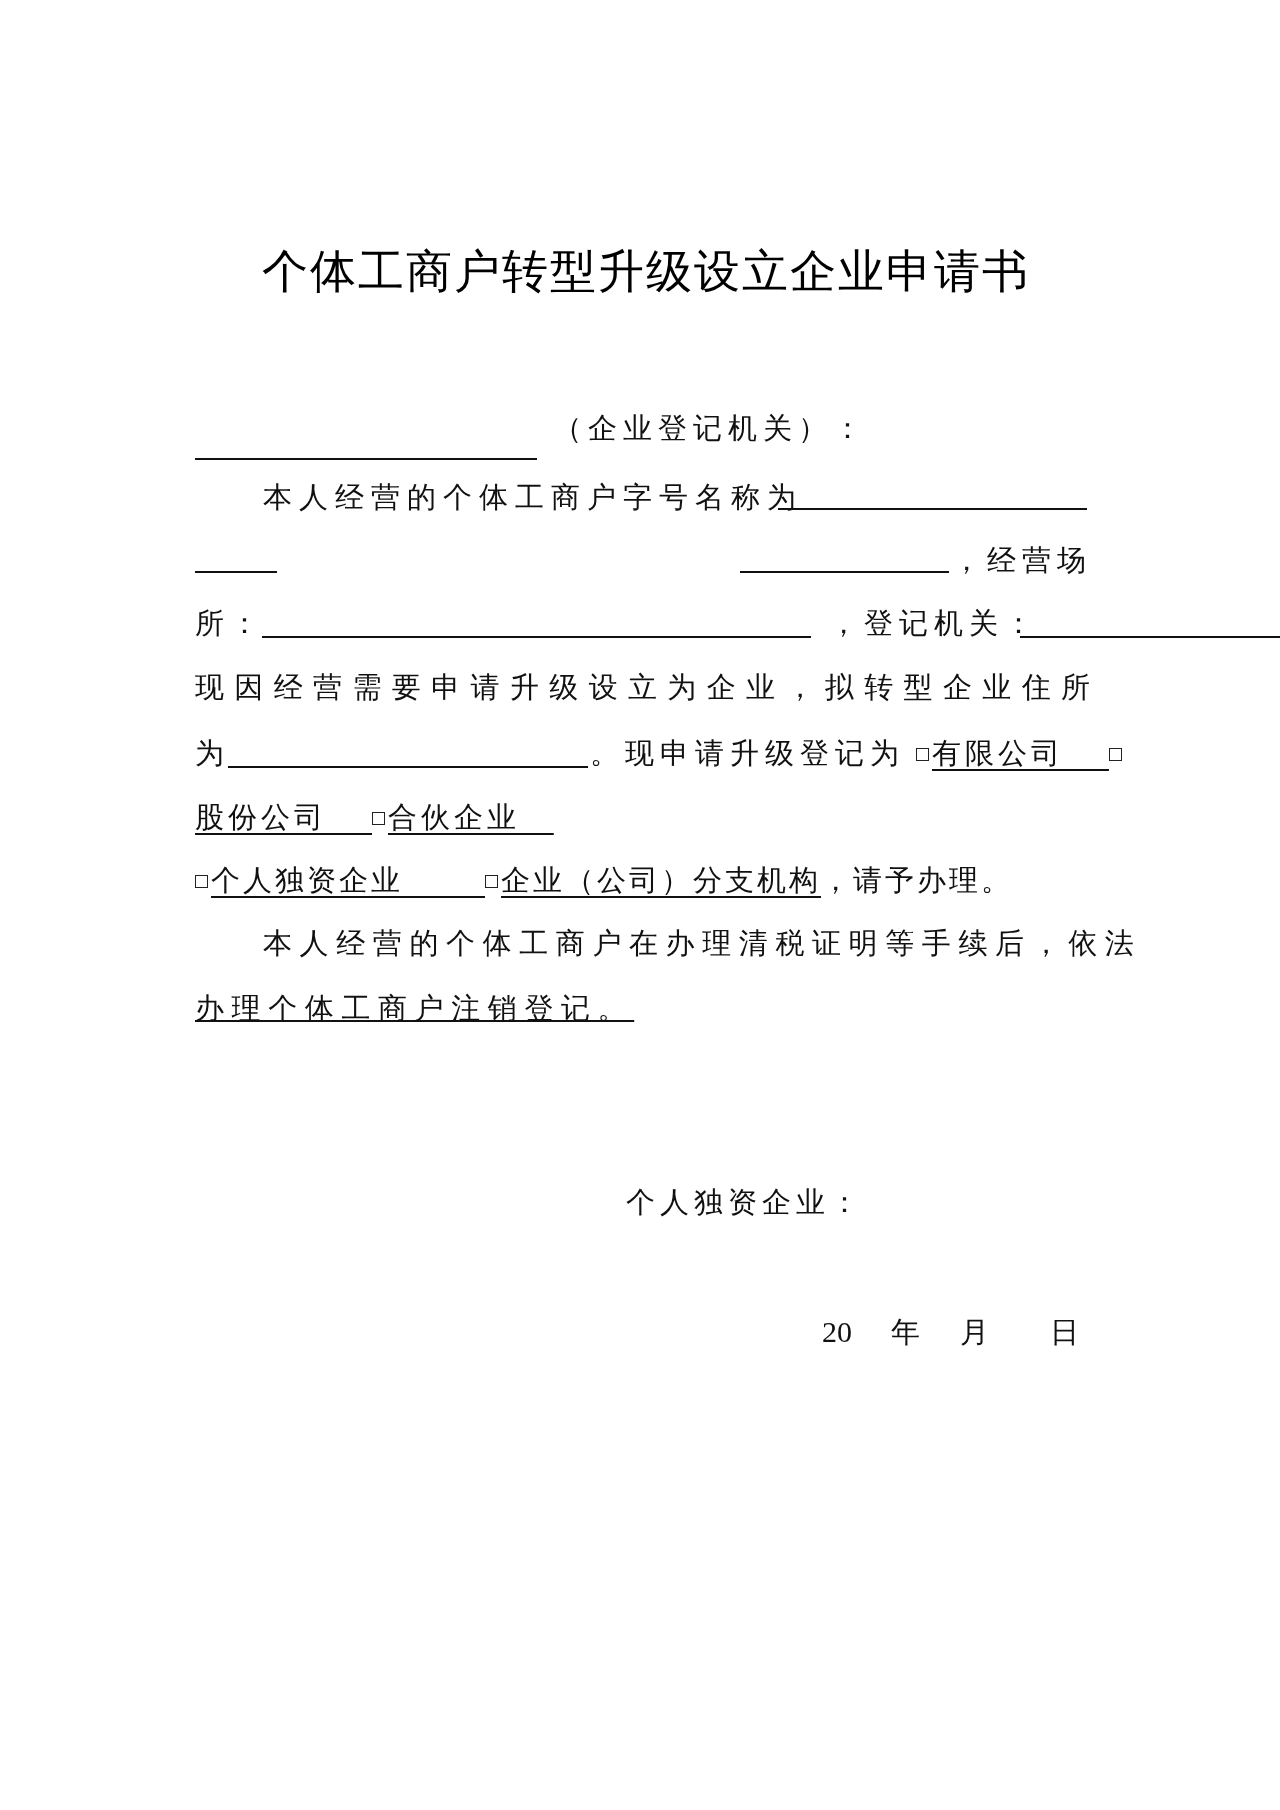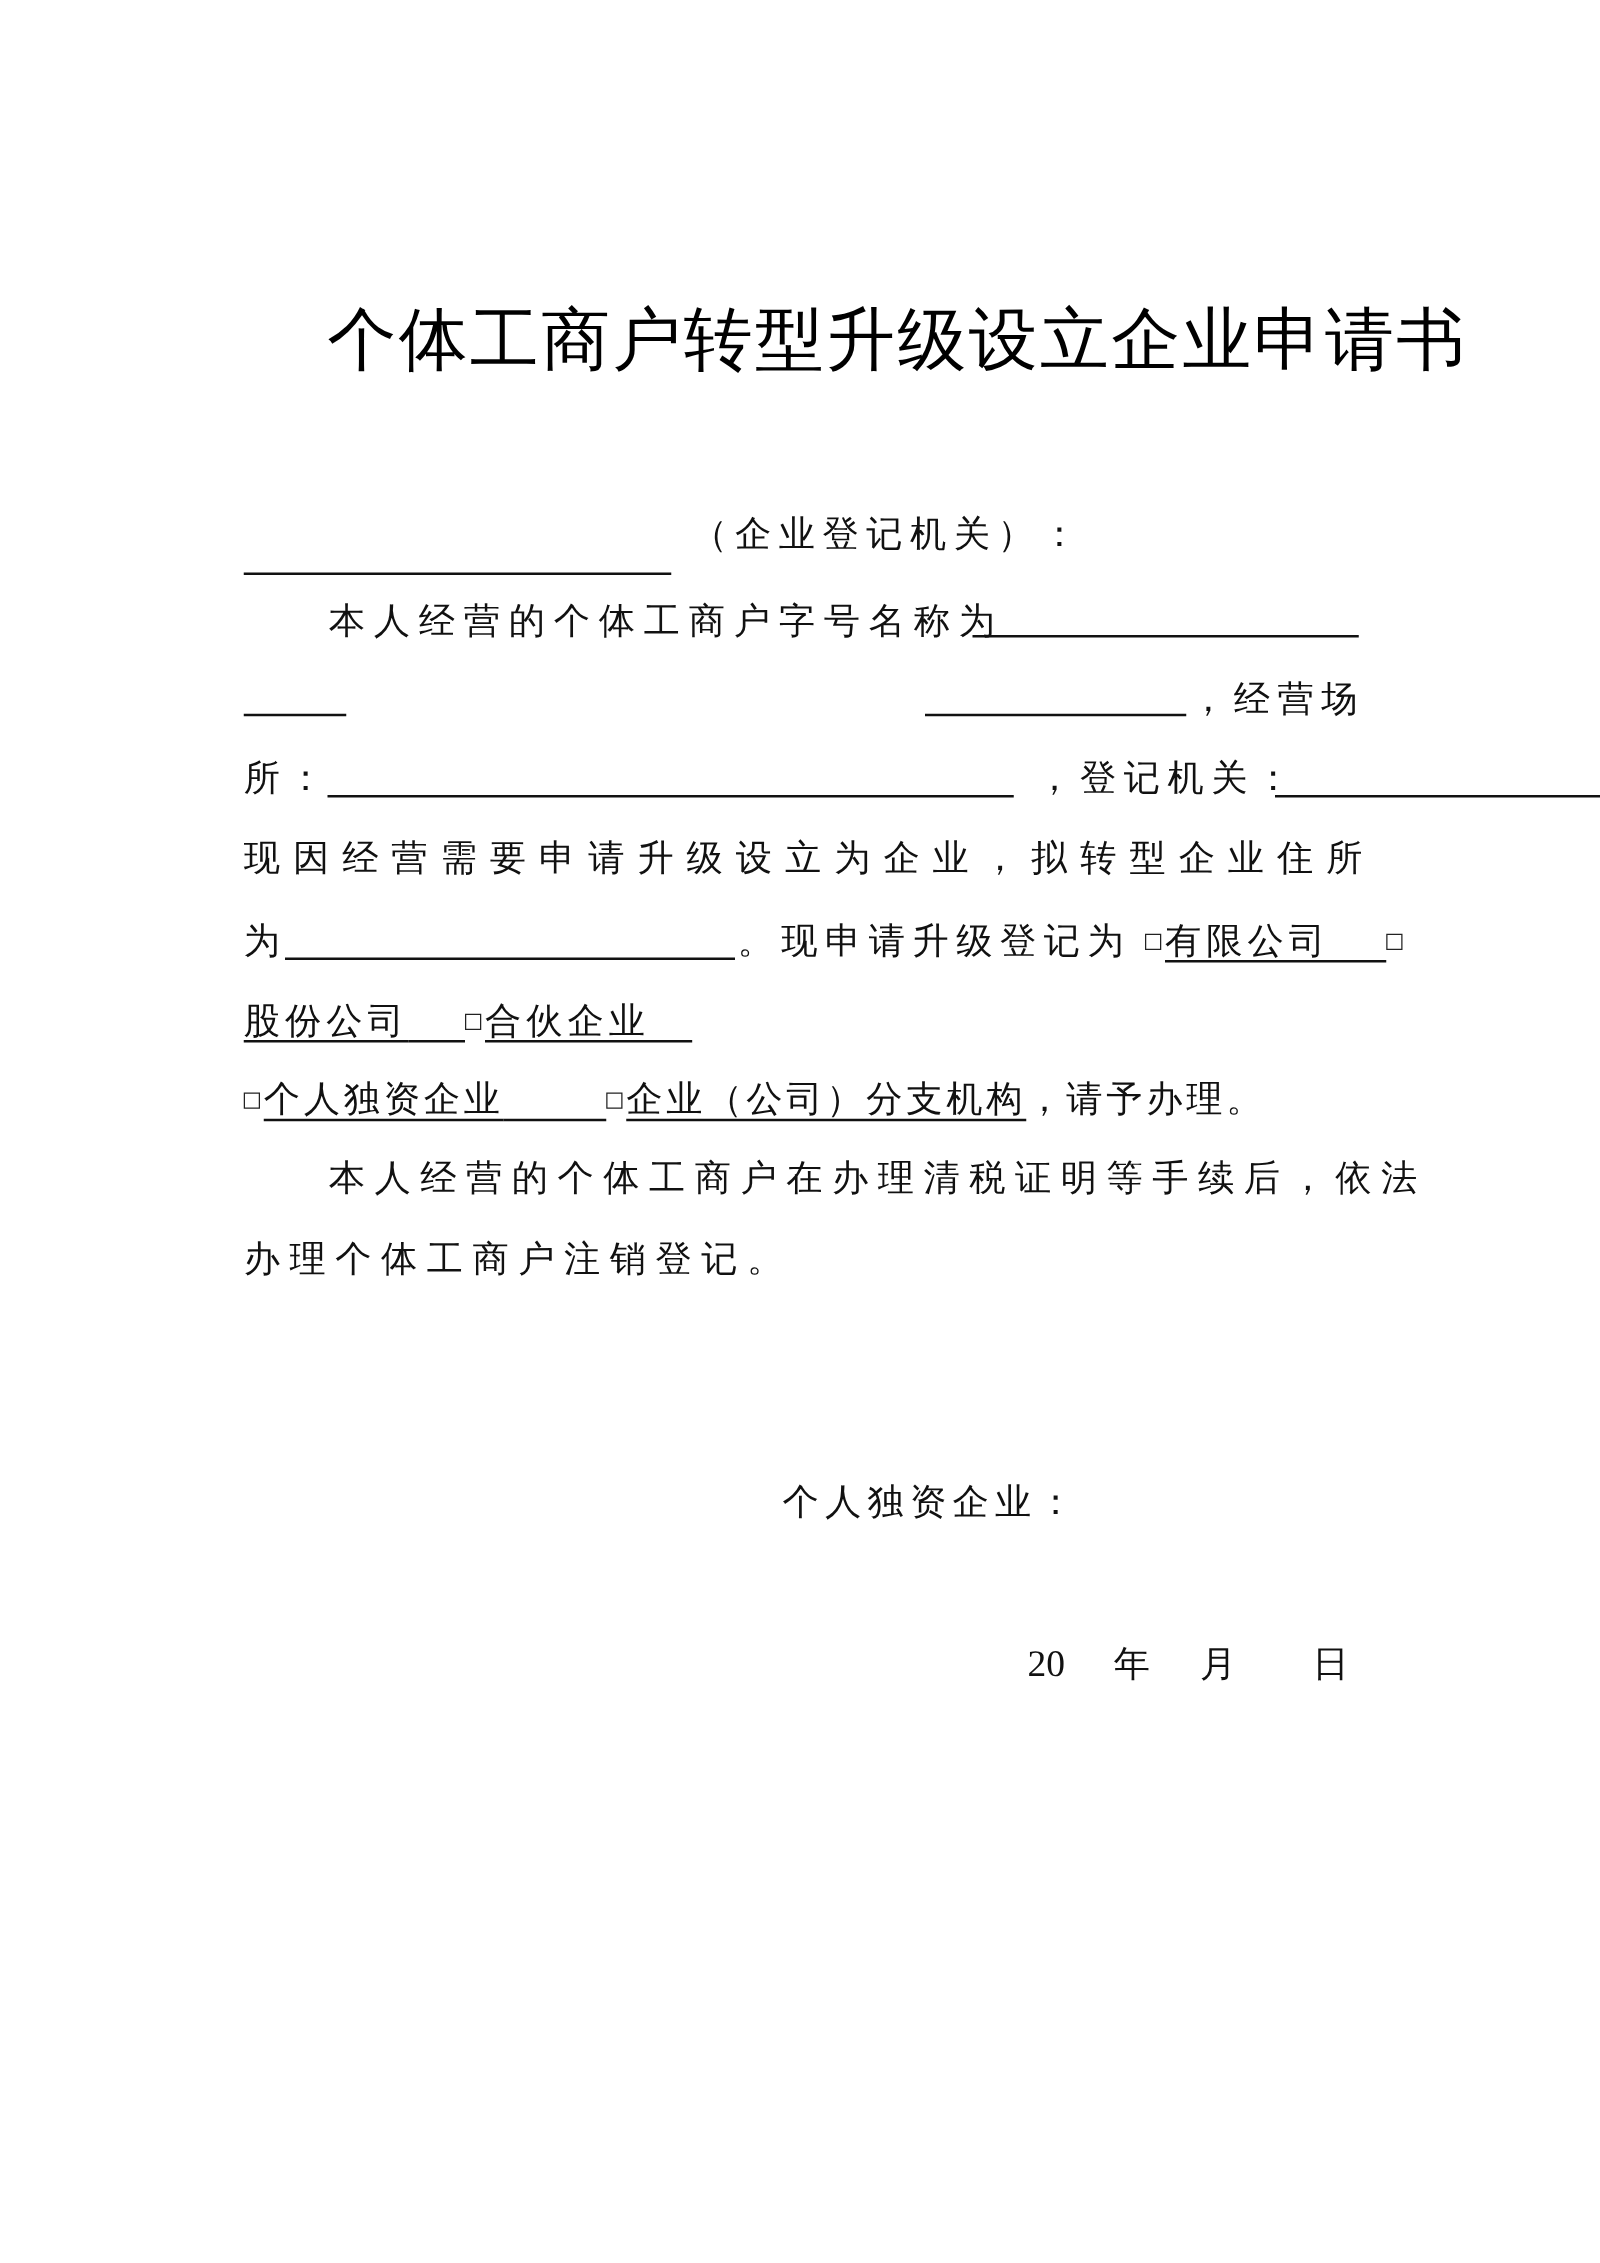--- a/index.html
+++ b/index.html
@@ -1,19 +1,19 @@
 <!DOCTYPE html>
 <html><head>
 <meta charset="utf-8">
 <style>
   html, body { margin:0; padding:0; background:#ffffff; }
   body { width:1280px; height:1810px; position:relative; overflow:hidden;
          font-family: "Liberation Serif", "DejaVu Serif", serif; color:#111111; }
   .page { position:absolute; left:0; top:0; width:1280px; height:1810px; background:#ffffff; }
-  .title { position:absolute; left:262px; top:244px; width:760px; font-size:55px; line-height:56px;
+  .title { position:absolute; left:262px; top:244px; width:760px; font-size:46px; line-height:56px;
            letter-spacing:2px; white-space:nowrap; color:#000; }
   .just { width:895px; text-align:justify; text-align-last:justify; }
   .sp { letter-spacing:8px; }
   .ul { text-decoration: underline; text-decoration-thickness:2px; text-underline-offset:6px; }
   .cb { display:inline-block; width:11px; height:11px; border:1.5px solid #222; vertical-align:middle; margin-right:3px; margin-bottom:4px; }
   .abs { position:absolute; font-size:29px; line-height:40px; white-space:nowrap; }
   .line { position:absolute; height:2px; background:#111; }
   .date-num { font-family:"Liberation Serif", serif; font-size:30px; }
 </style>
 </head>
@@ -49,21 +49,21 @@
 
   <div class="abs ul" style="left:195px; top:797px; letter-spacing:4px;">
     <span>股份公司</span>&nbsp;&nbsp;&nbsp;&nbsp;<span class="cb"></span><span>合伙企业</span>&nbsp;&nbsp;&nbsp;
   </div>
 
   <div class="abs" style="left:195px; top:860px; letter-spacing:3px;">
     <span class="ul"><span class="cb"></span><span>个人独资企业</span>&nbsp;&nbsp;&nbsp;&nbsp;&nbsp;&nbsp;&nbsp;&nbsp;<span class="cb"></span><span>企业（公司）分支机构</span></span><span>，请予办理。</span>
   </div>
 
   <div class="abs" style="left:263px; top:923px; letter-spacing:7.6px;">本人经营的个体工商户在办理清税证明等手续后，依法</div>
-  <div class="abs" style="left:195px; top:988px; letter-spacing:7.6px;">办理个体工商户注销登记。</div>
+  <div class="abs" style="left:195px; top:988px; letter-spacing:7.6px;text-decoration:underline;">办理个体工商户注销登记。</div>
 
   <div class="abs" style="left:626px; top:1182px; letter-spacing:5px;">个人独资企业：</div>
   <div style="position:absolute; left:820px; top:1178px; width:300px; height:48px;"></div>
 
   <div class="abs date-num" style="left:822px; top:1312px;">20</div>
   <div class="abs" style="left:891px; top:1312px;">年</div>
   <div class="abs" style="left:960px; top:1312px;">月</div>
   <div class="abs" style="left:1050px; top:1312px;">日</div>
 
 </div>

